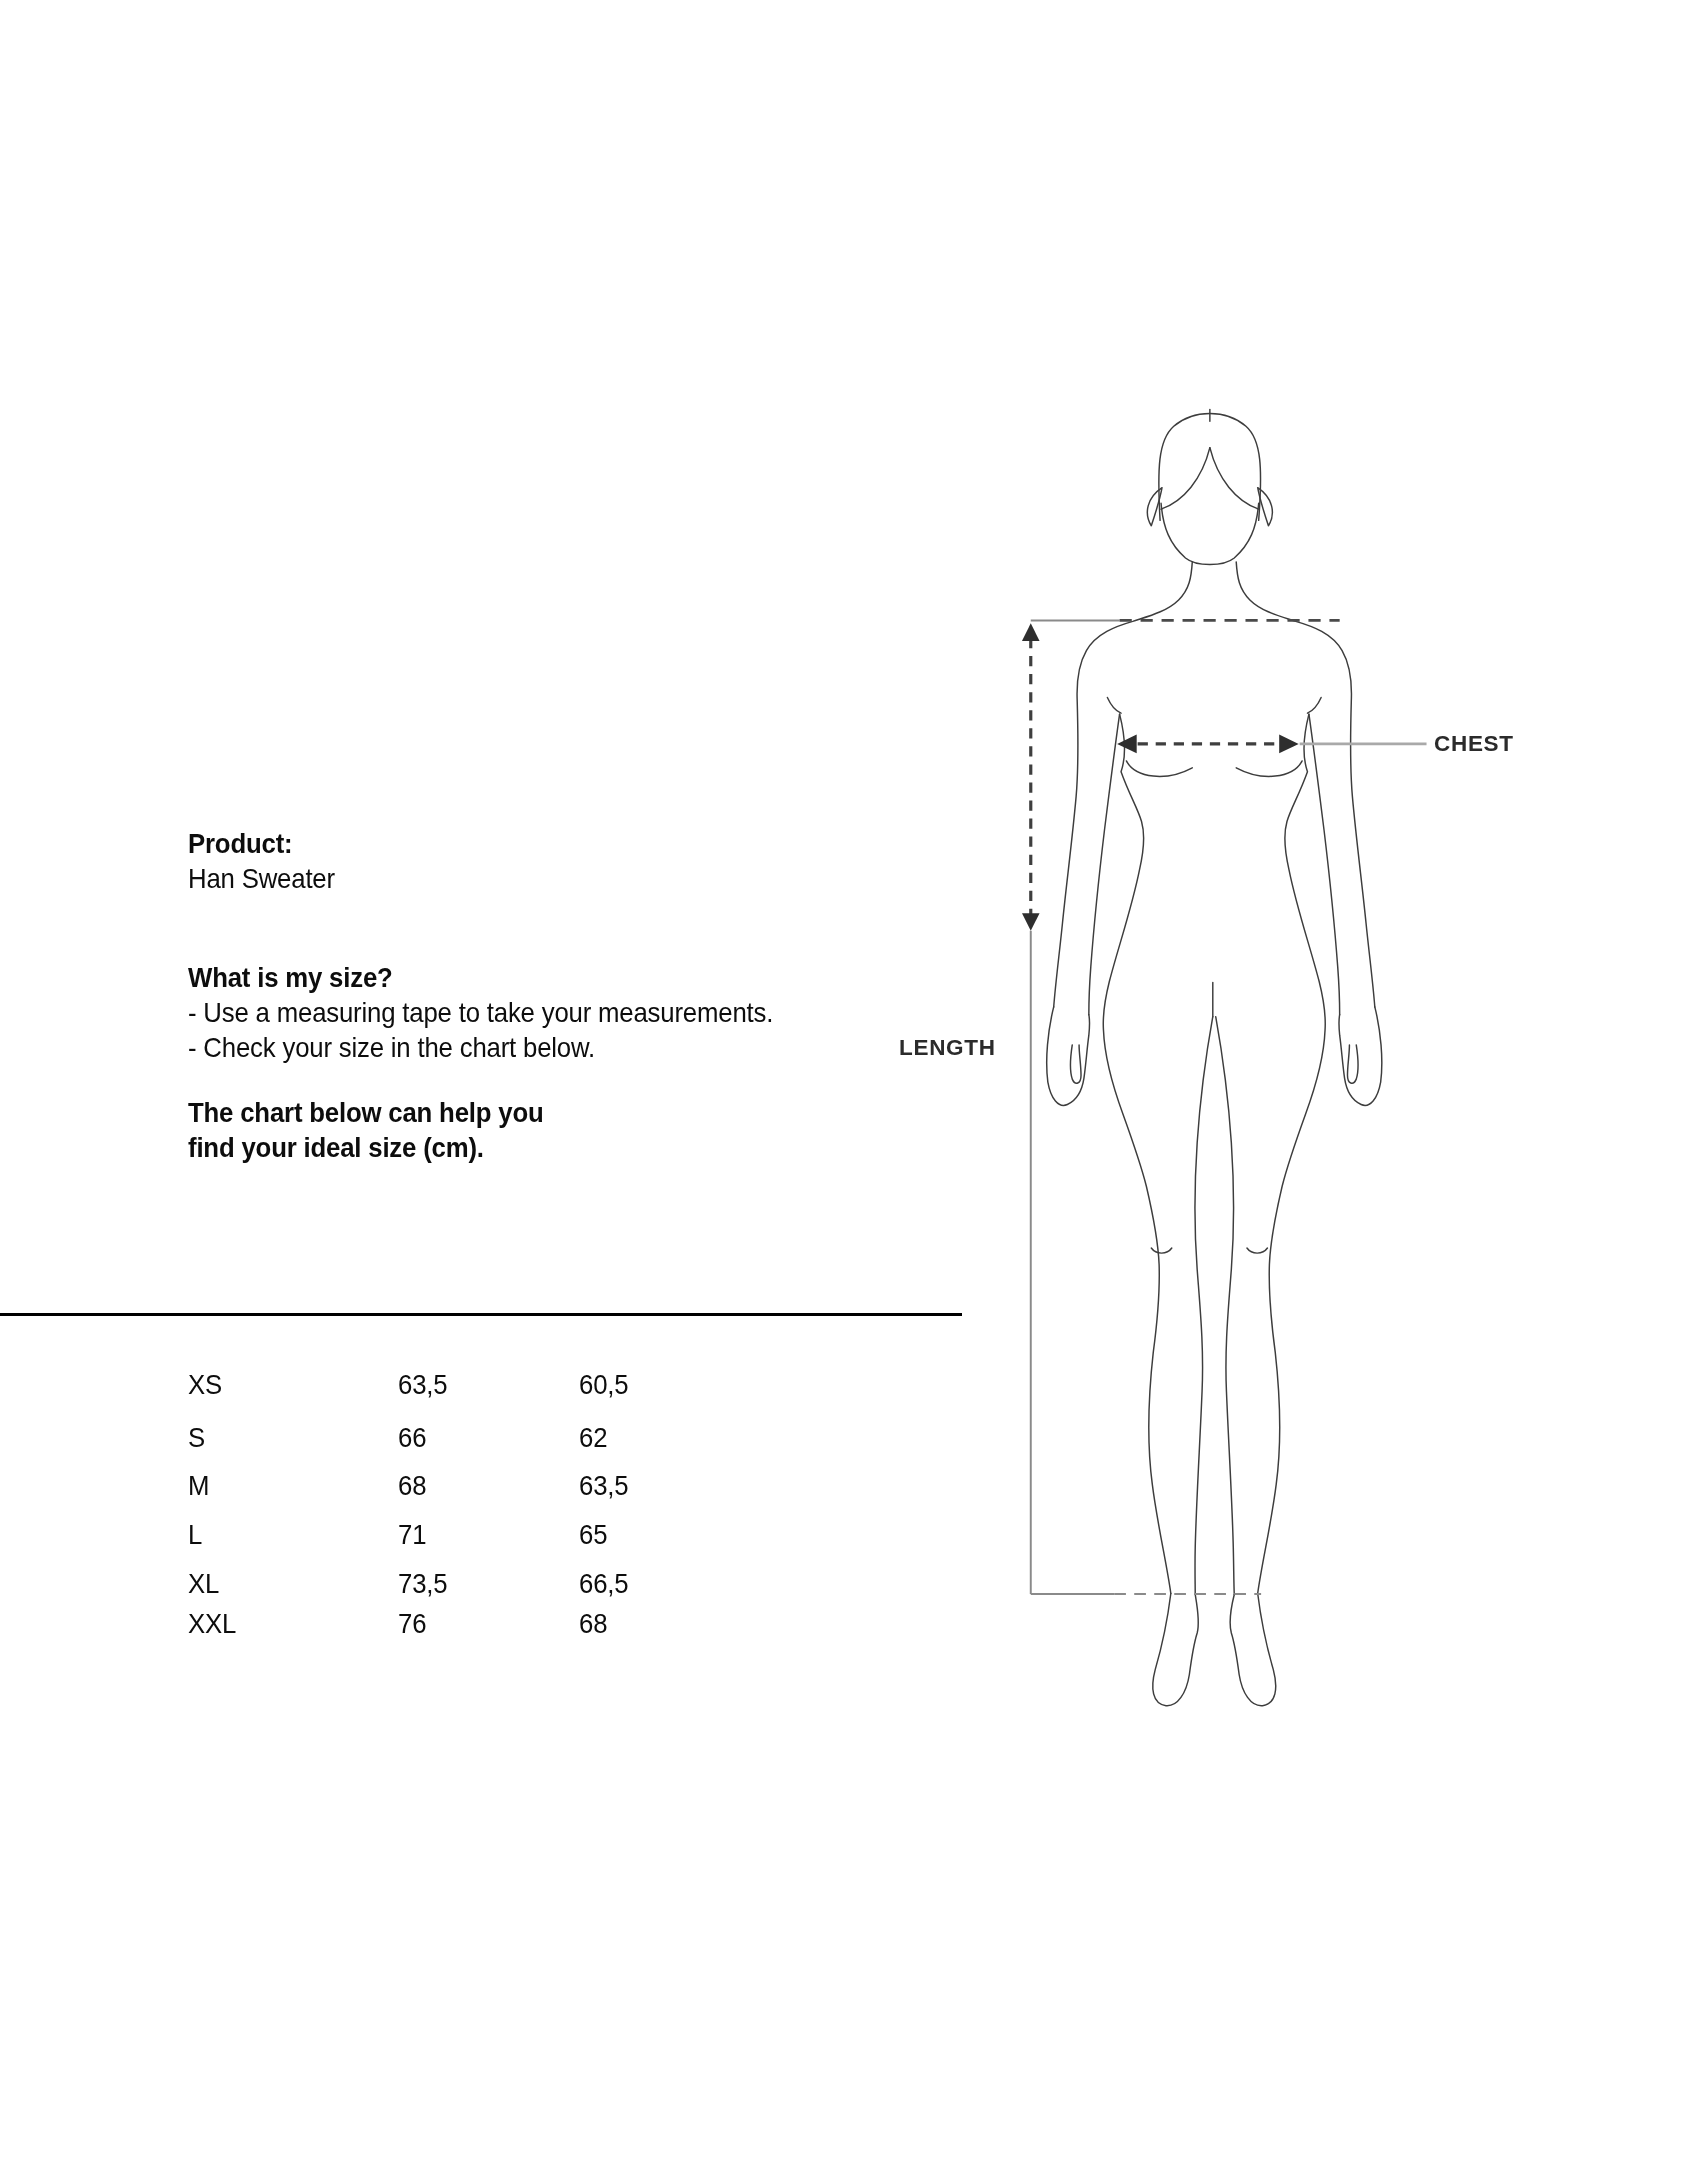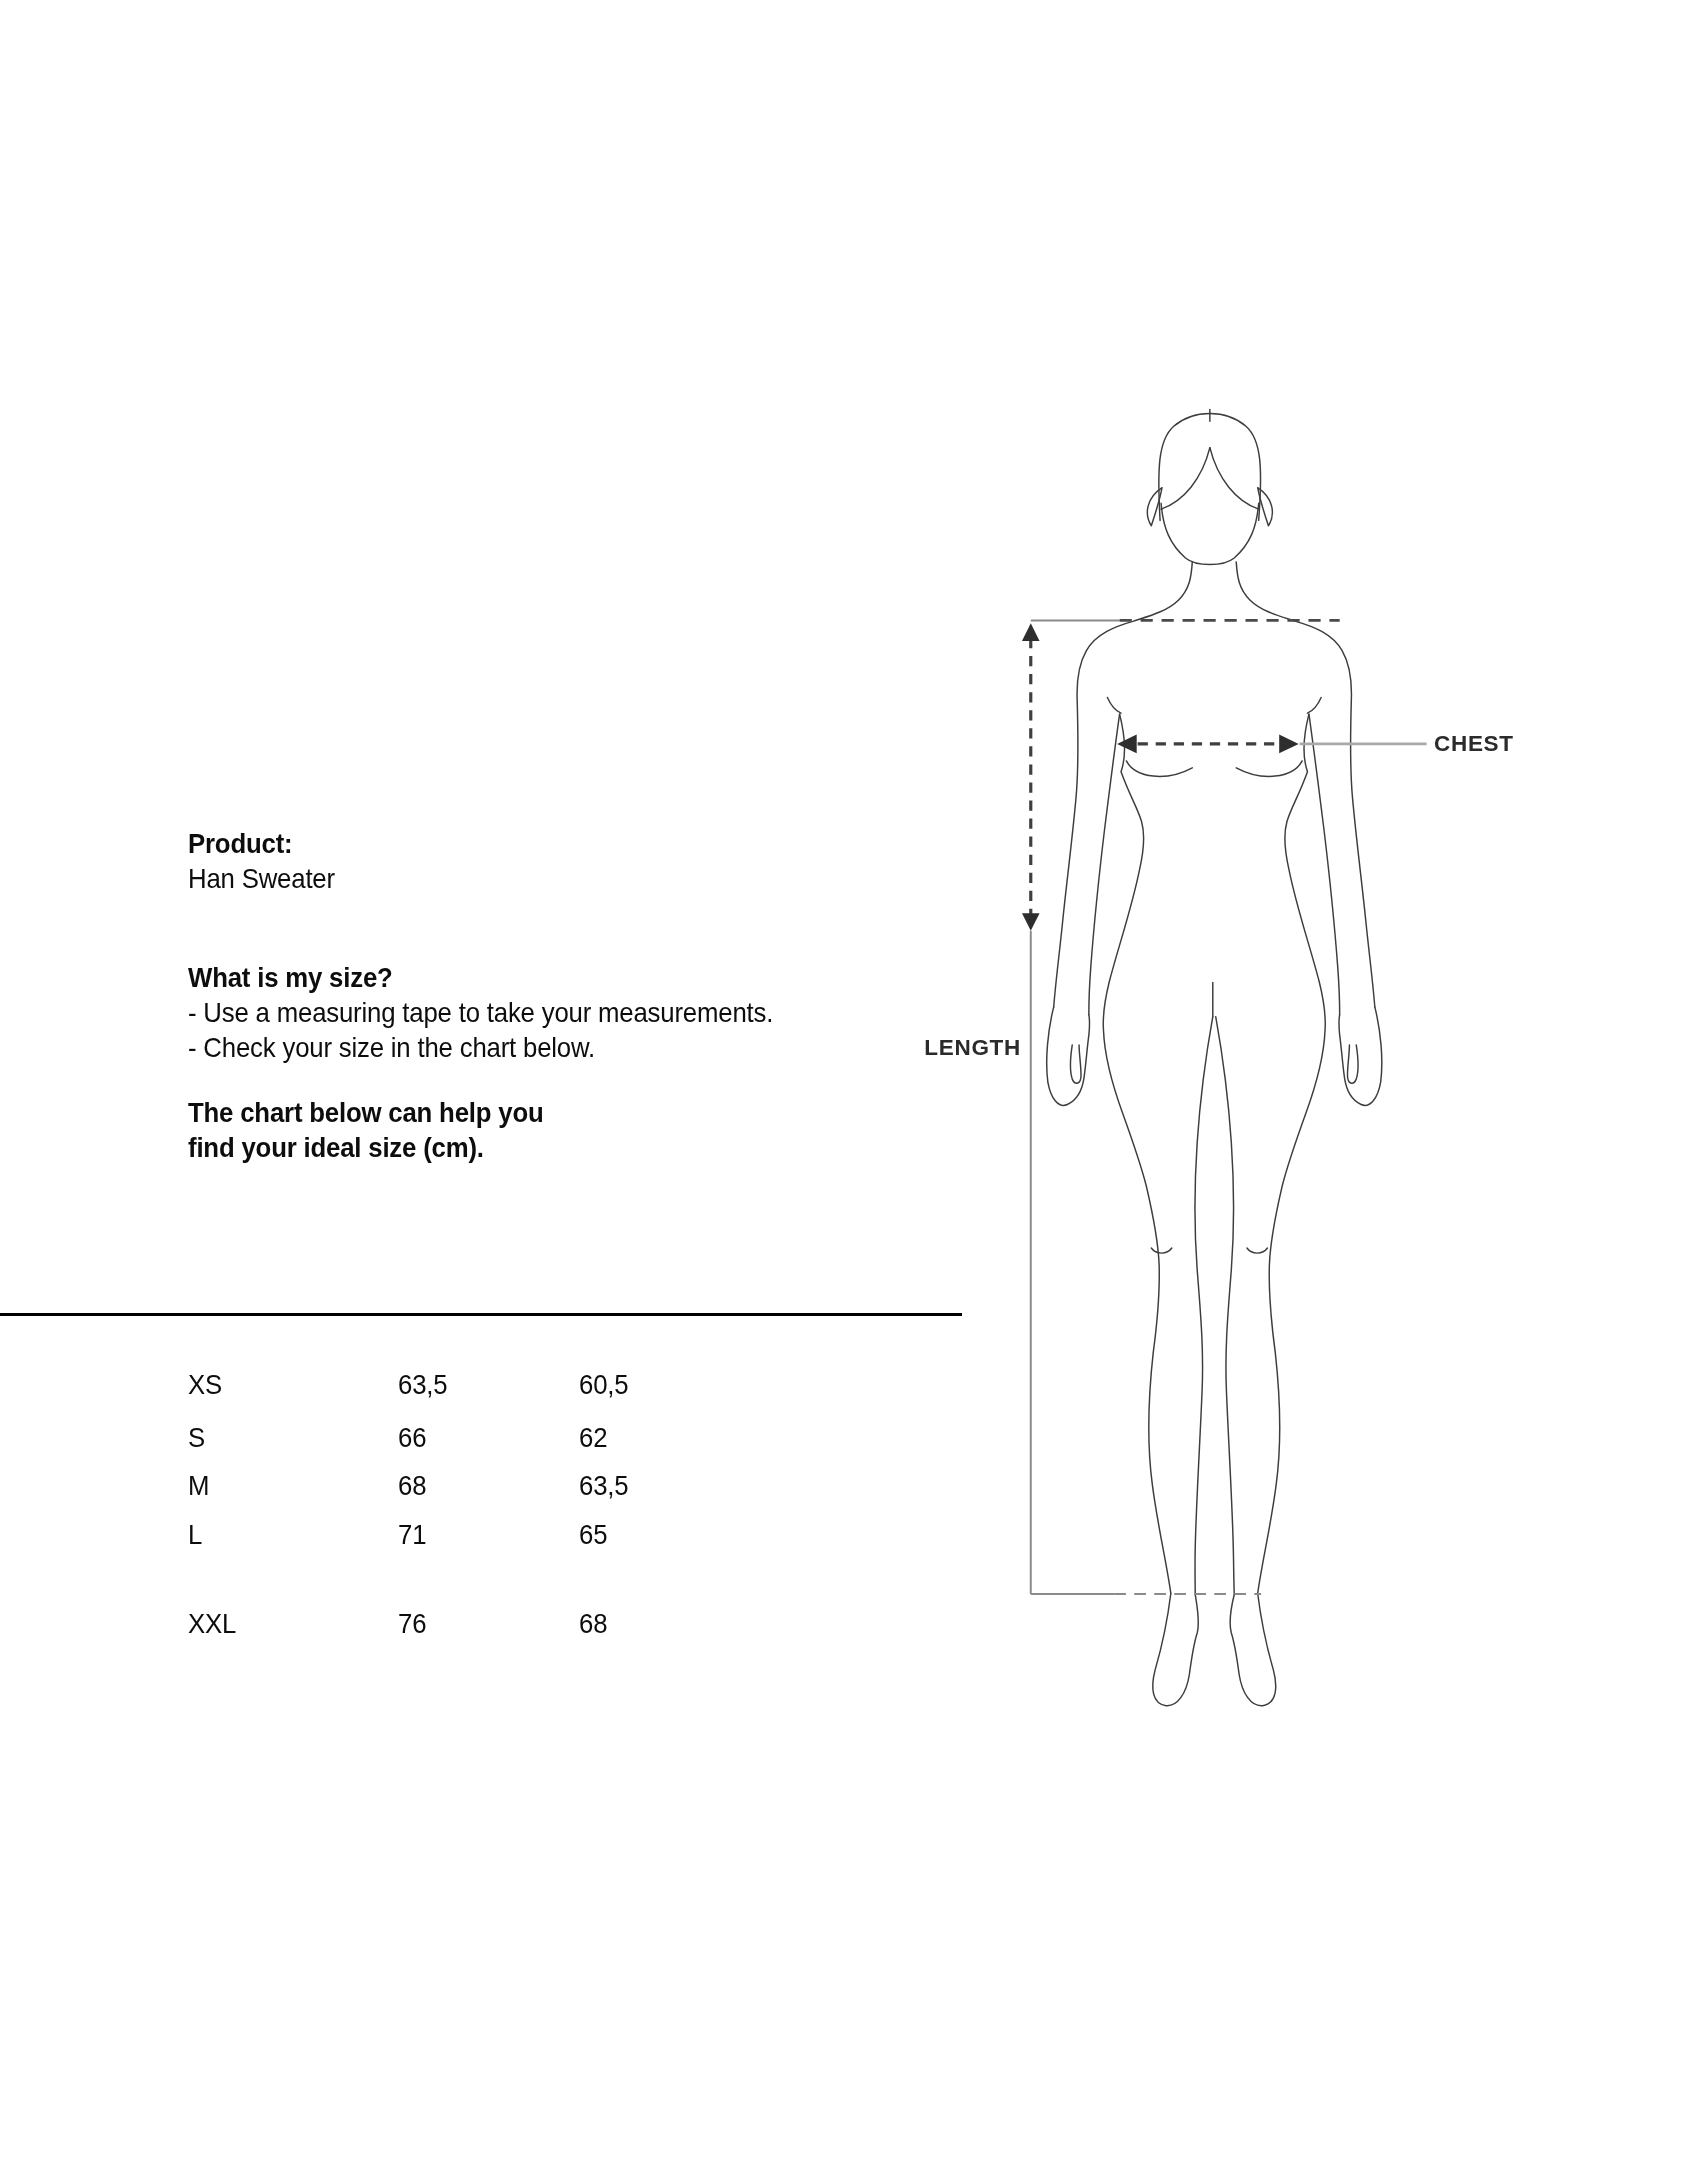--- a/index.html
+++ b/index.html
@@ -30,21 +30,21 @@
   }
   .diag-label{
     position:absolute;
     font-size:22.5px;line-height:25.4px;
     font-weight:600;
     color:#2b2b2b;
     letter-spacing:0.7px;
     white-space:nowrap;
   }
   #chest-label{left:1434px;top:731px;}
-  #length-label{left:899px;top:1035px;width:122px;text-align:right;}
+  #length-label{left:899px;top:1035px;width:122px;}
   #figure-svg{position:absolute;left:879px;top:391px;width:732px;height:1347px;}
   .outline{fill:none;stroke:#3d3d3d;stroke-width:3;stroke-linecap:round;stroke-linejoin:round;}
   .mdash{fill:none;stroke:#3f3f3f;stroke-width:6.5;stroke-dasharray:21 16;}
   .sdash{fill:none;stroke:#4a4a4a;stroke-width:5.5;stroke-dasharray:25 18;}
   .gsolid{fill:none;stroke:#8a8a8a;stroke-width:4;}
   .gdash{fill:none;stroke:#8a8a8a;stroke-width:4.5;stroke-dasharray:24 17;}
   .conn{fill:none;stroke:#a9a9a9;stroke-width:6;}
   .ah{fill:#2e2e2e;stroke:none;}
 </style>
 </head>
@@ -77,20 +77,25 @@
   </div>
   <div class="row" style="top:1470px">
     <span class="cell c0 cond">M</span>
     <span class="cell c1 cond">68</span>
     <span class="cell c2 cond">63,5</span>
   </div>
   <div class="row" style="top:1519px">
     <span class="cell c0 cond">L</span>
     <span class="cell c1 cond">71</span>
     <span class="cell c2 cond">65</span>
+  </div>
+  <div class="row" style="top:1568px">
+    <span class="cell c0 cond">XL</span>
+    <span class="cell c1 cond">73,5</span>
+    <span class="cell c2 cond">66,5</span>
   </div>
   <div class="row" style="top:1608px">
     <span class="cell c0 cond">XXL</span>
     <span class="cell c1 cond">76</span>
     <span class="cell c2 cond">68</span>
   </div>
 
   <svg id="figure-svg" viewBox="1800 800 1500 2760" xmlns="http://www.w3.org/2000/svg">
 
     <path class="outline" d="M 2478,838 L 2478,862"></path>

